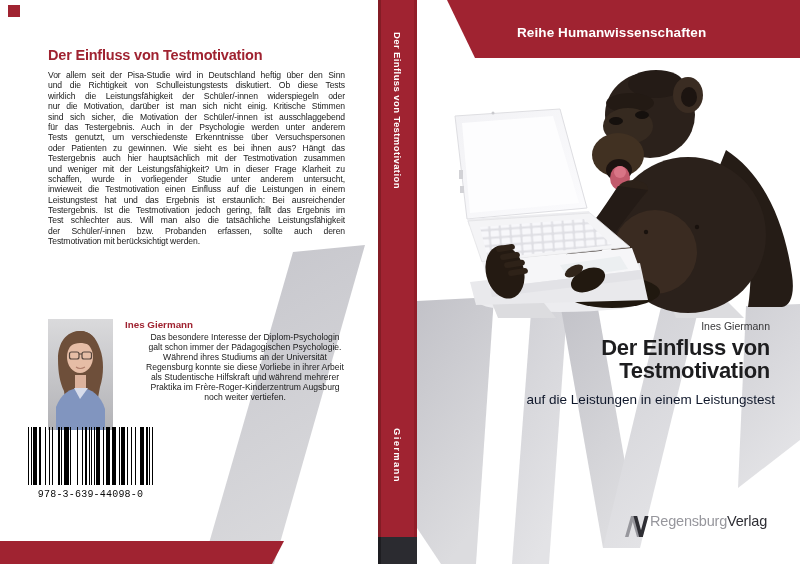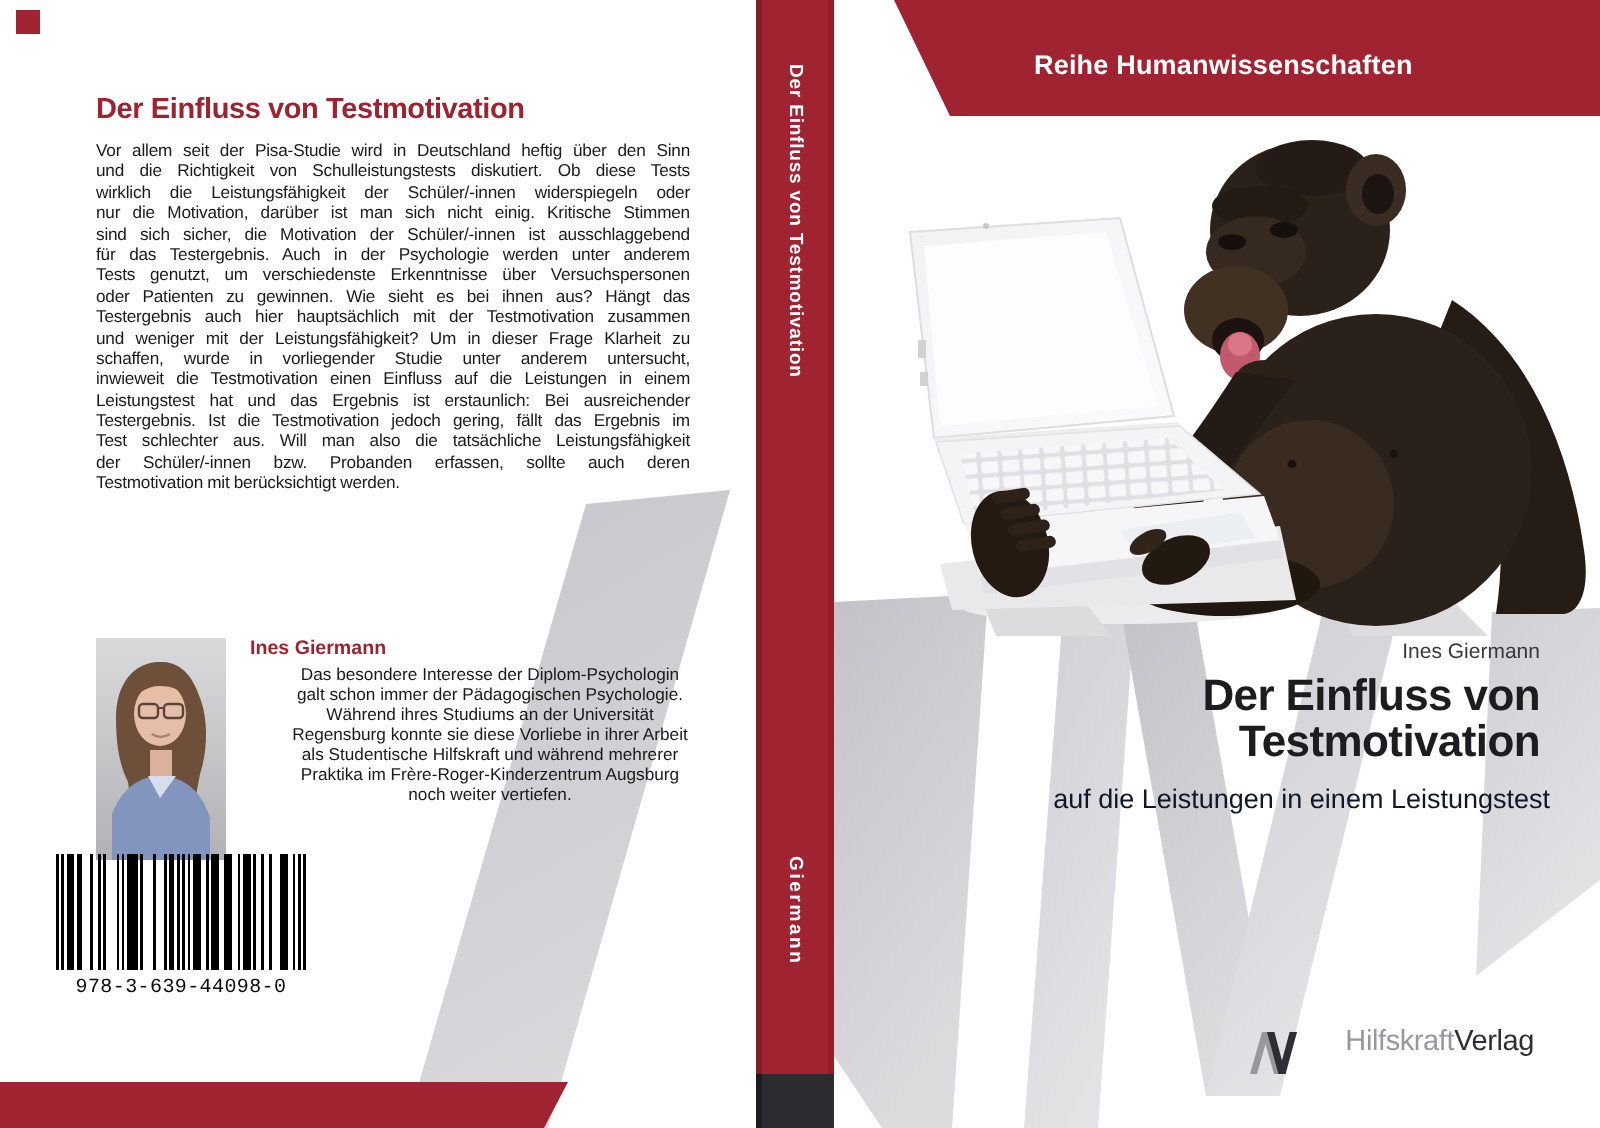--- a/index.html
+++ b/index.html
@@ -262,16 +262,16 @@
 
   <div class="abs series">Reihe Humanwissenschaften</div>
   <div class="abs fc-author">Ines Giermann</div>
   <div class="abs fc-title">
     <div>Der Einfluss von</div>
     <div>Testmotivation</div>
   </div>
   <div class="abs fc-subtitle">auf die Leistungen in einem Leistungstest</div>
 
   <div class="abs logo">
-    <span class="txt"><span class="lt">Hilfskraft</span><span class="bd">Verlag</span></span>
+    <span class="txt"><span class="lt">Regensburg</span><span class="bd">Verlag</span></span>
   </div>
 
 </div>
 
 </body></html>

